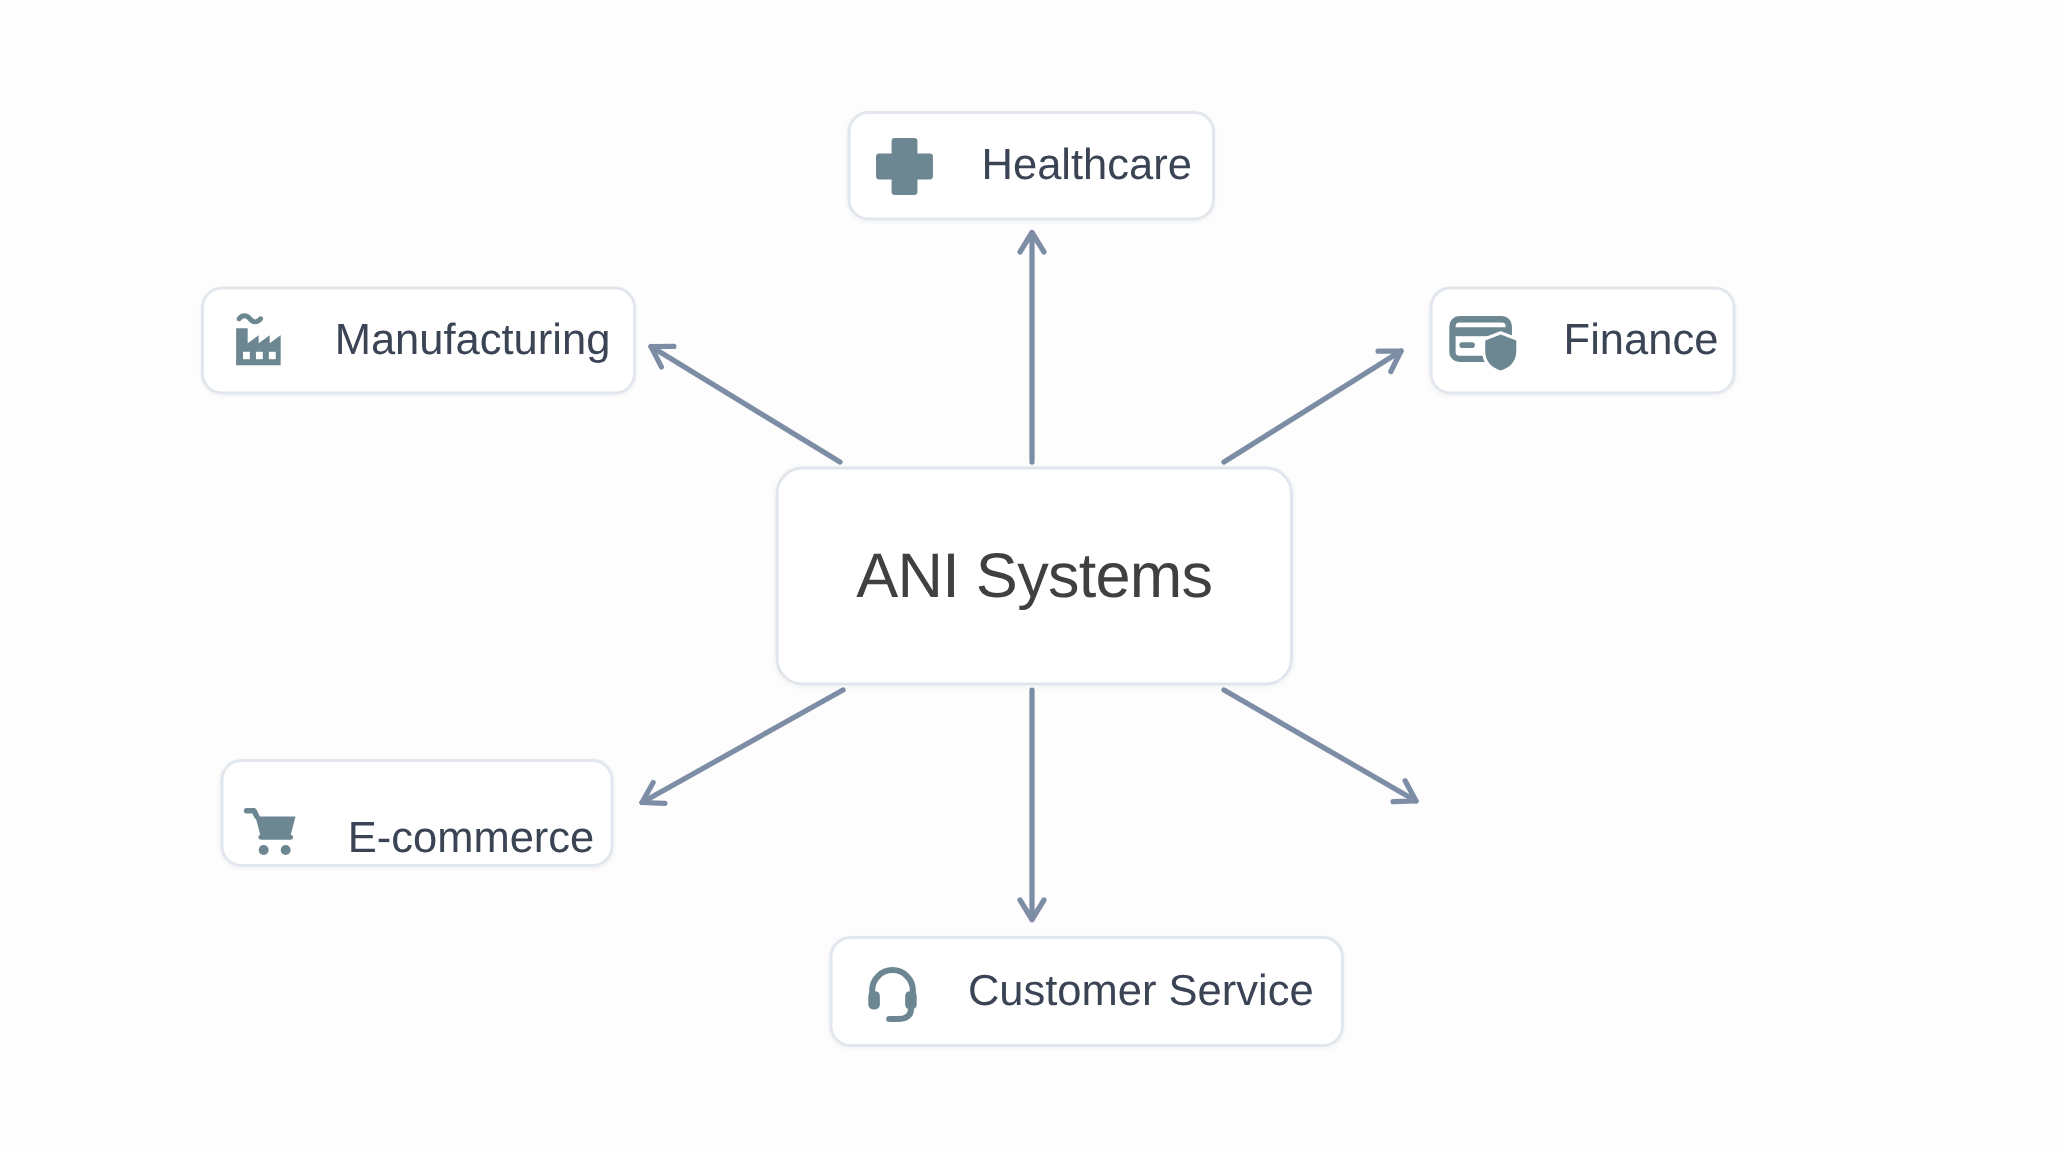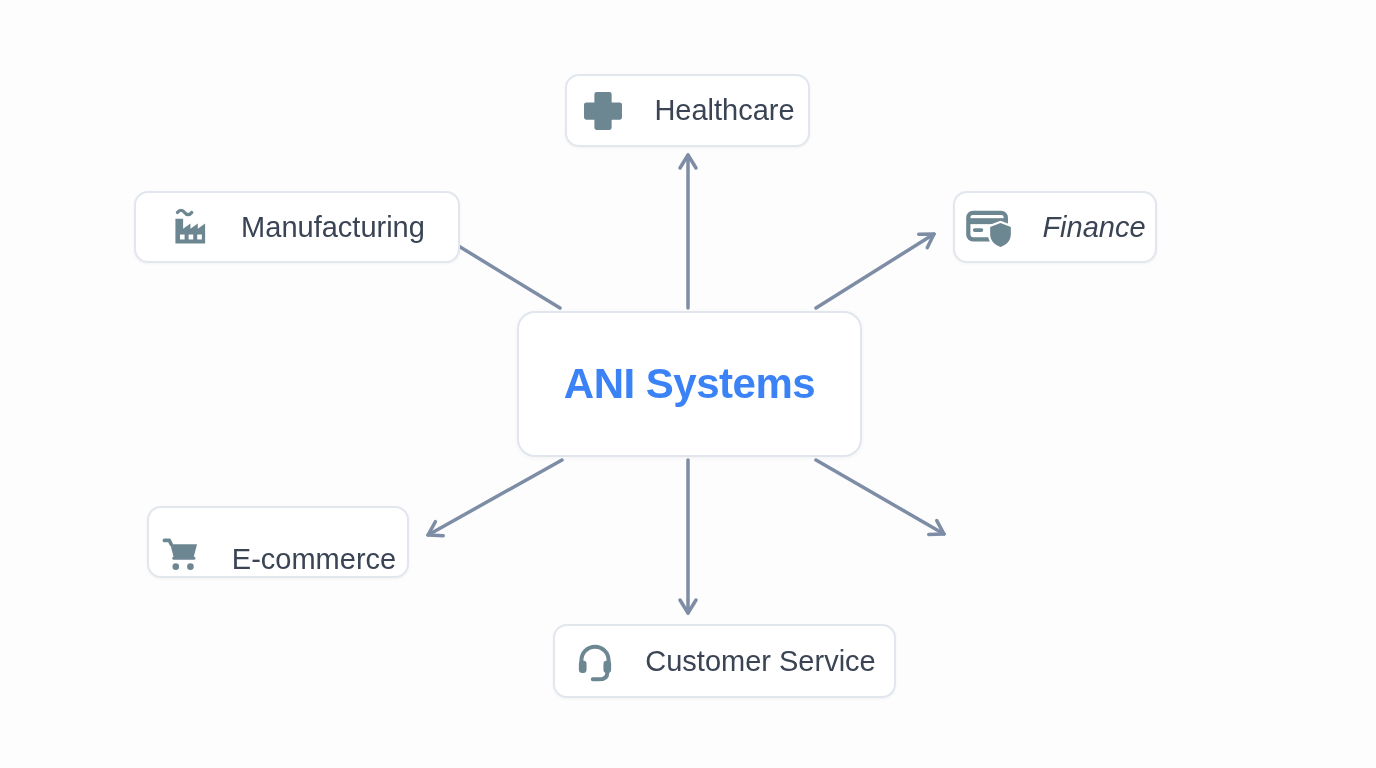--- a/index.html
+++ b/index.html
@@ -54,28 +54,28 @@
     display: flex;
     align-items: center;
     justify-content: center;
     background: #ffffff;
     border: 2px solid #e1e6ed;
     border-radius: 18px;
     box-shadow: 0 1px 4px rgba(30, 41, 59, 0.05);
   }
   .center-node .title {
     font-size: 42px;
-    font-weight: 700;
+    font-weight: 400;
     letter-spacing: -0.5px;
-    color: #3b82f6;
+    color: #404040;
     white-space: nowrap;
   }
   #node-healthcare      { left: 565px; top: 74px;  width: 245px; height: 73px; }
-  #node-manufacturing   { left: 134px; top: 191px; width: 326px; height: 72px; }
-  #node-finance         { left: 953px; top: 191px; width: 204px; height: 72px; font-style: italic; }
+  #node-manufacturing   { left: 134px; top: 191px; width: 290px; height: 72px; }
+  #node-finance         { left: 953px; top: 191px; width: 204px; height: 72px; }
   #node-ecommerce       { left: 147px; top: 506px; width: 262px; height: 72px; align-items: flex-end; }
   #node-transportation  { left: 956px; top: 506px; width: 298px; height: 72px; }
   #node-customer-service{ left: 517px; top: 624px; width: 343px; height: 74px; margin-left: 36px; }
 </style>
 </head>
 <body>
 
 <div class="canvas">
 
   <svg class="arrows-layer" width="1376" height="768" viewBox="0 0 1376 768">

